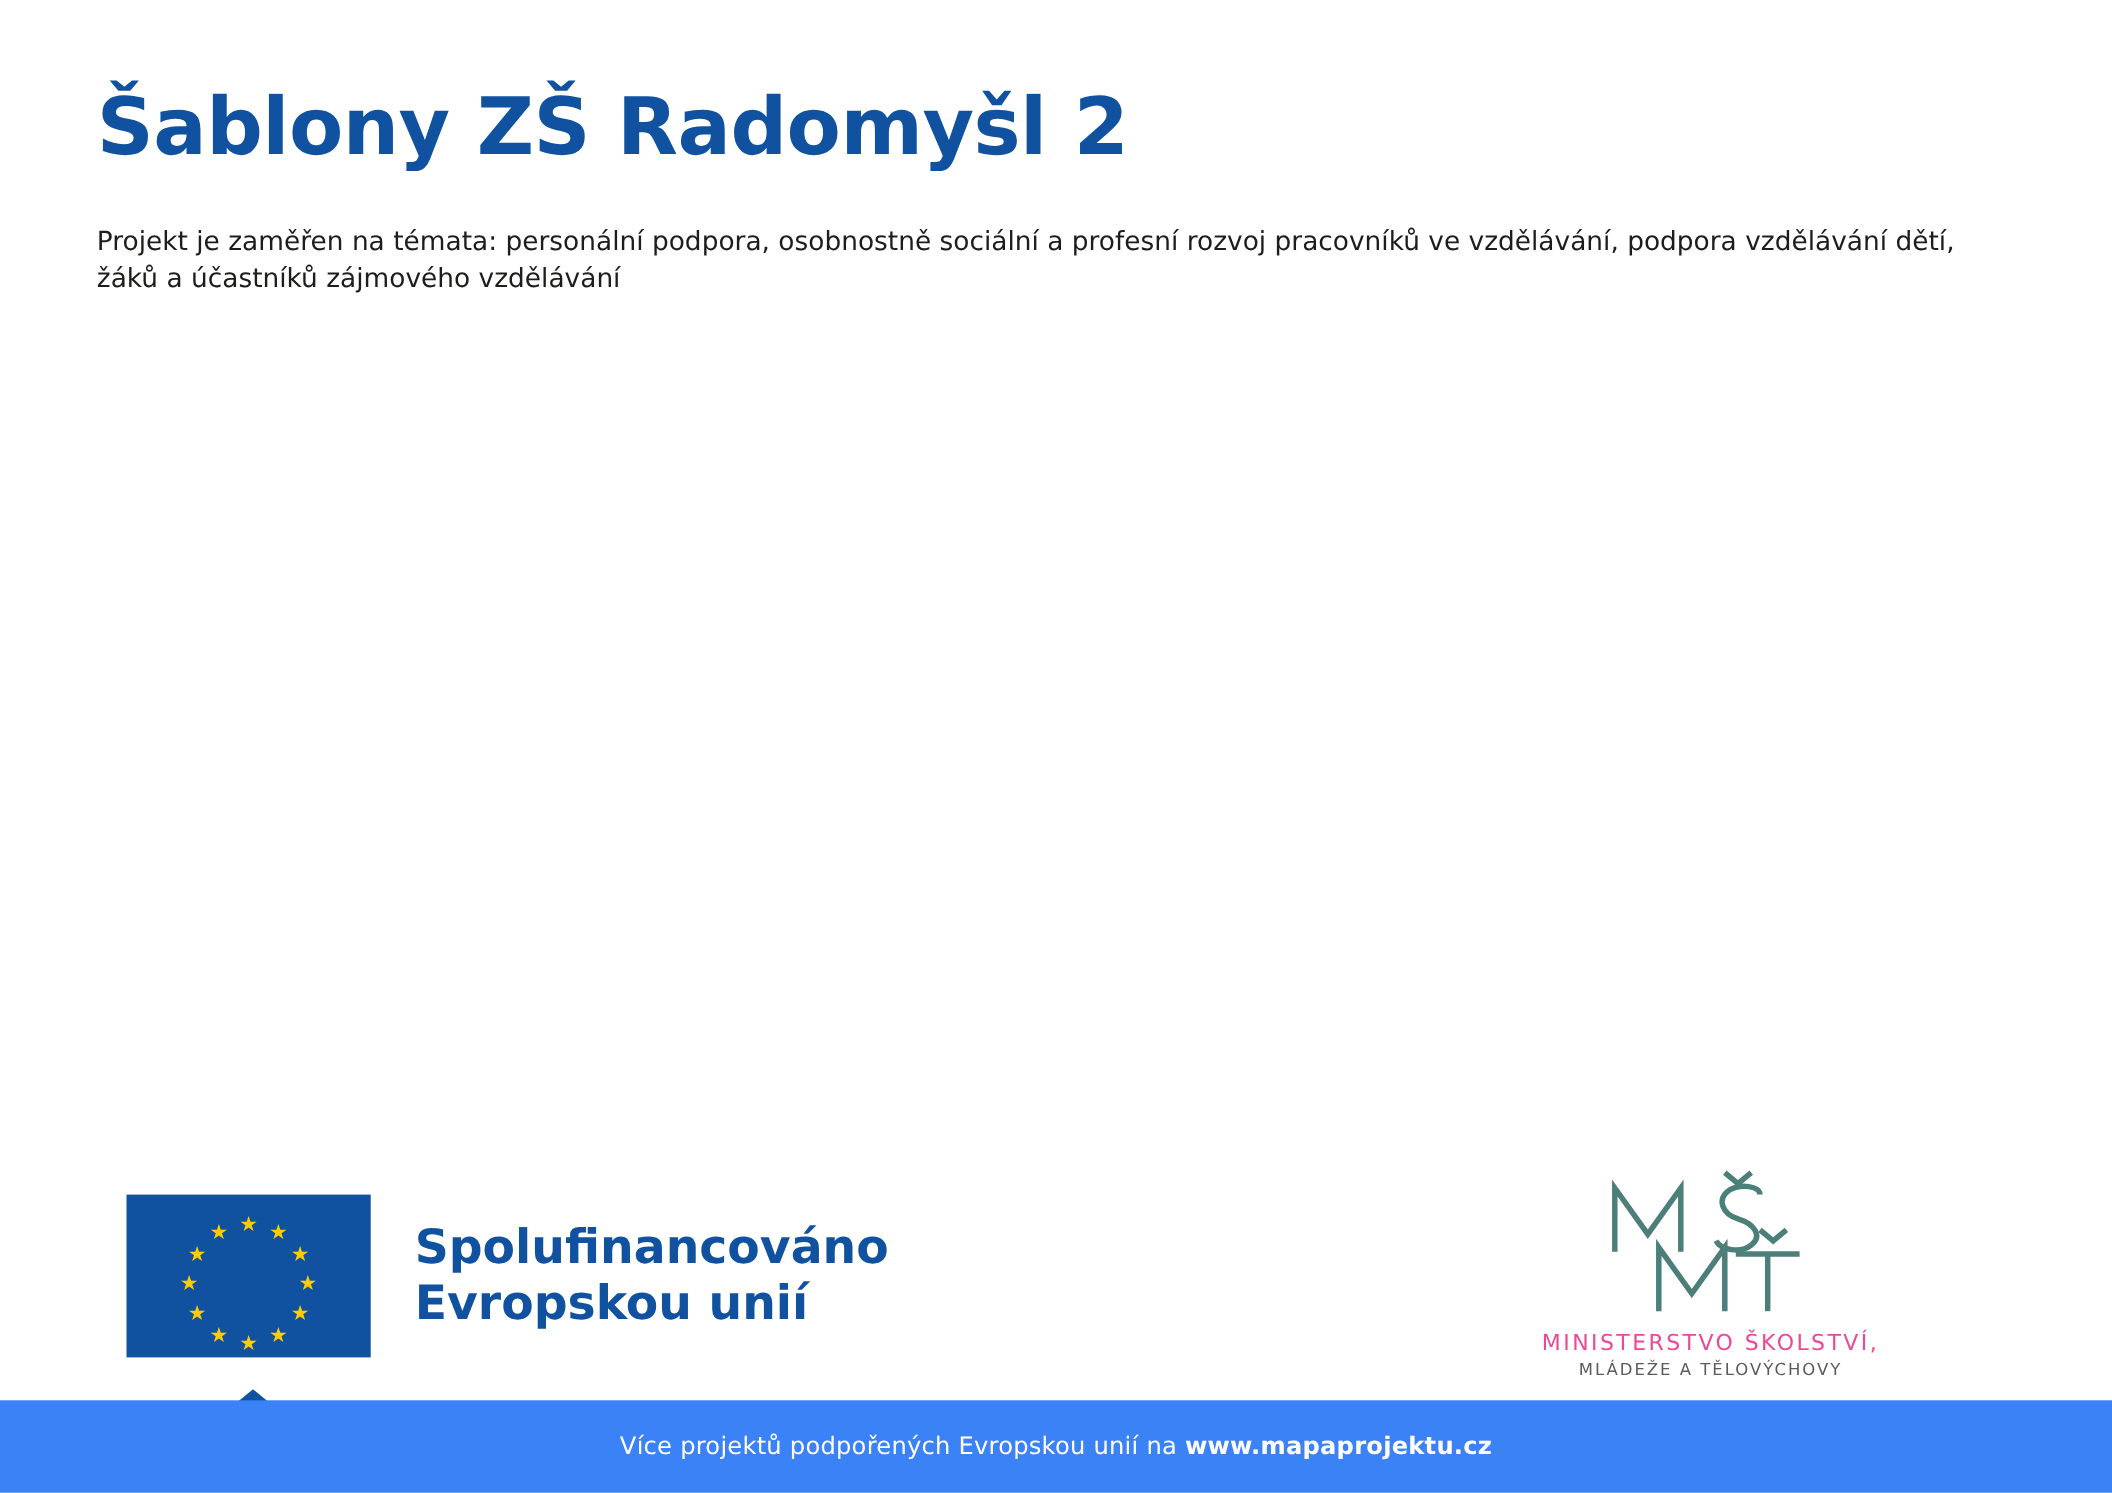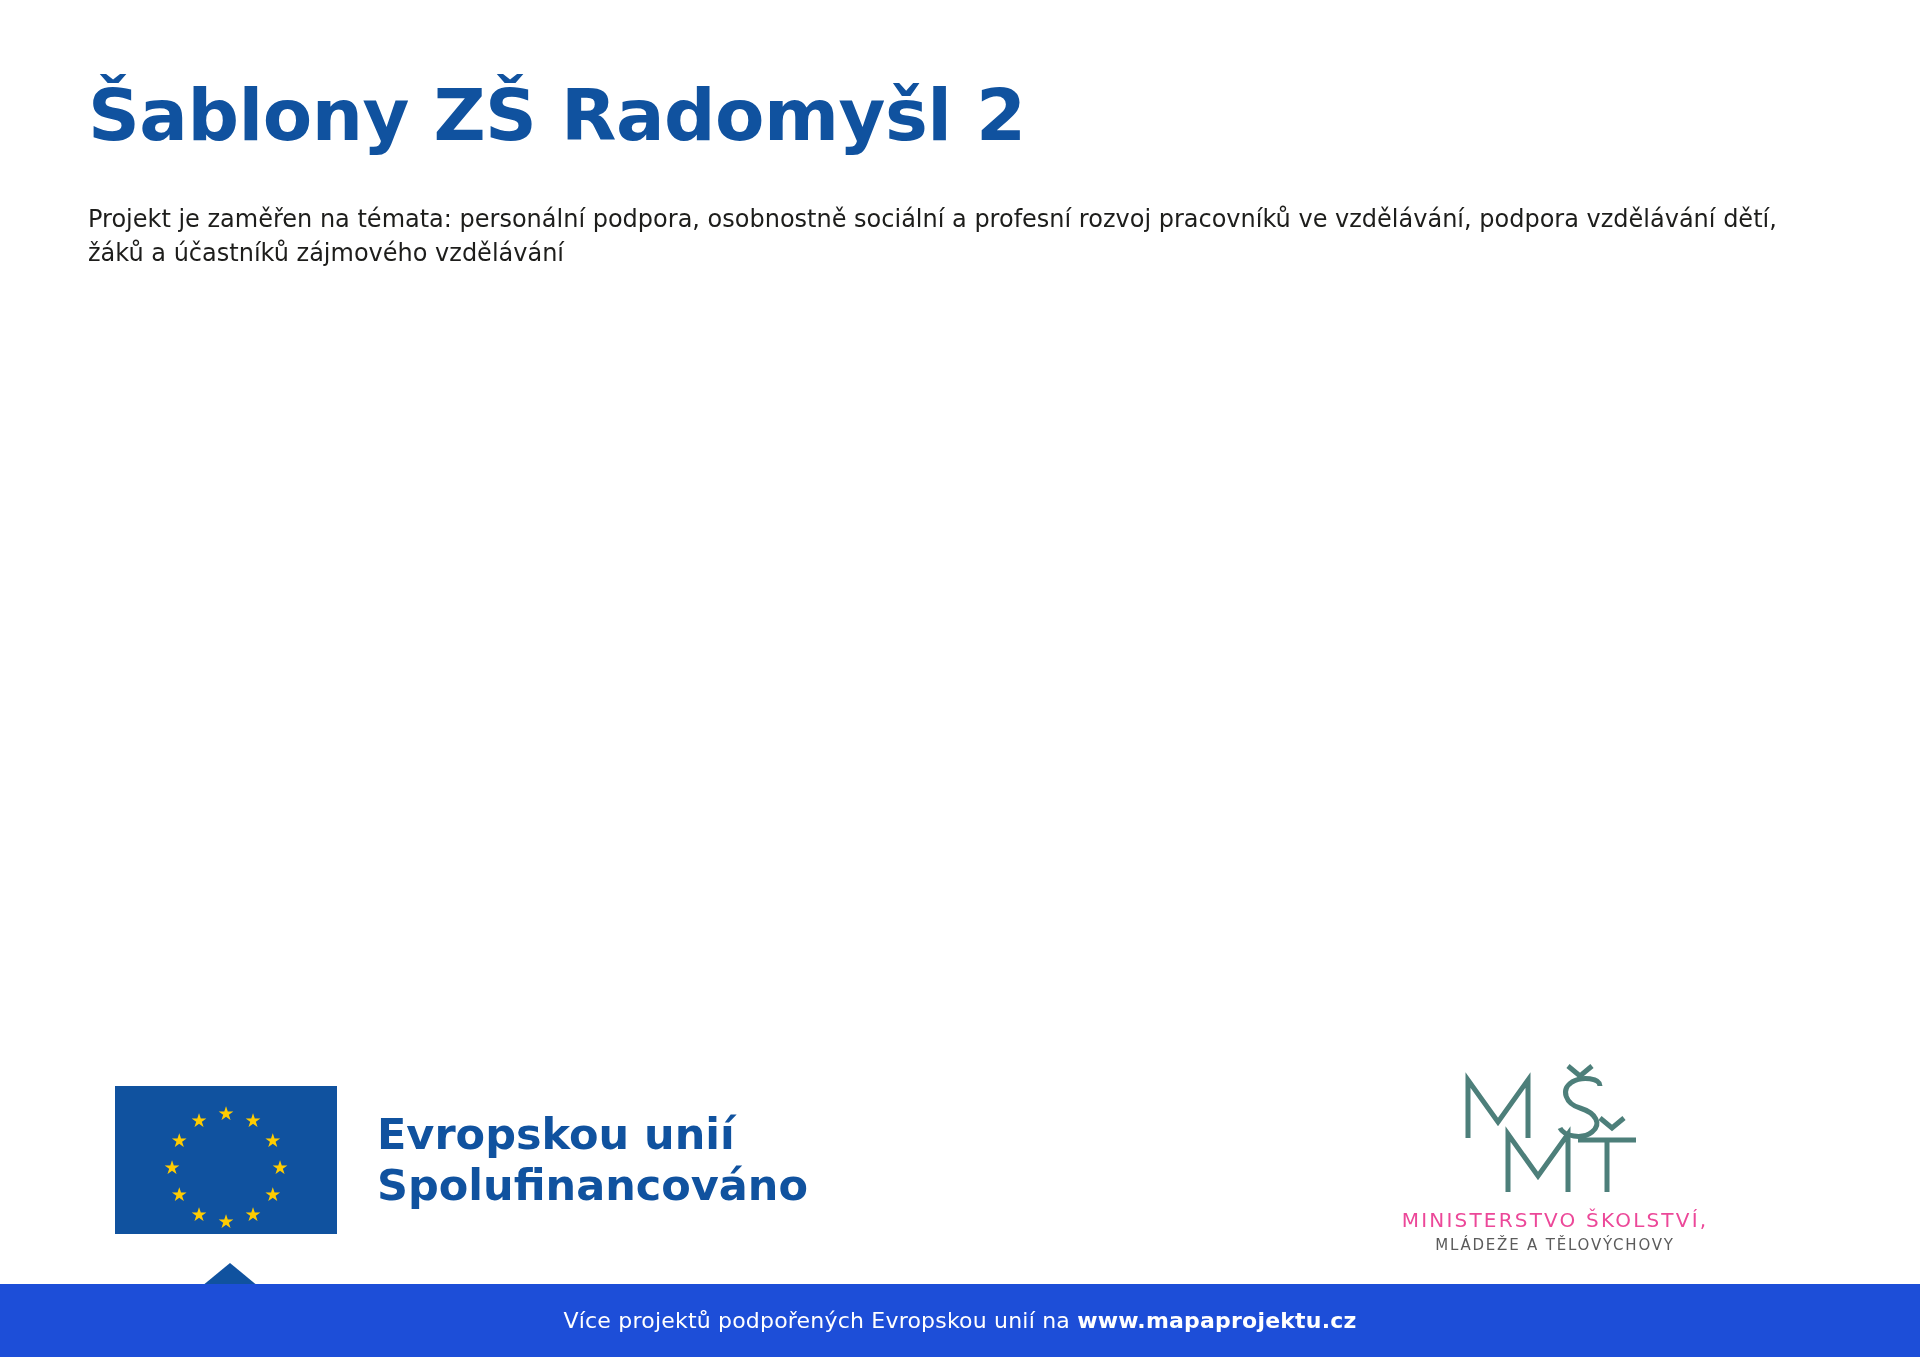--- a/index.html
+++ b/index.html
@@ -123,22 +123,22 @@
     margin-top: 4px;
     text-align: center;
   }
 
   
   .bottom-bar {
     position: absolute;
     left: 0;
     bottom: 0;
     width: 1920px;
-    height: 73px;
-    background: #1d4ed8;
+    height: 84px;
+    background: #3b82f6;
     display: flex;
     align-items: center;
     justify-content: center;
   }
   .bottom-bar-text {
     color: #ffffff;
     font-size: 22px;
     letter-spacing: 0.2px;
   }
   .bottom-bar-text b {
@@ -174,22 +174,22 @@
       <span class="star" style="left:148.3px; top:99px;">★</span>
       <span class="star" style="left:128.5px; top:118.8px;">★</span>
       <span class="star" style="left:101.5px; top:126px;">★</span>
       <span class="star" style="left:74.5px; top:118.8px;">★</span>
       <span class="star" style="left:54.7px; top:99px;">★</span>
       <span class="star" style="left:47.5px; top:72px;">★</span>
       <span class="star" style="left:54.7px; top:45px;">★</span>
       <span class="star" style="left:74.5px; top:25.2px;">★</span>
     </div>
     <div class="eu-text">
+      <div>Spolufinancováno</div>
       <div>Evropskou unií</div>
-      <div>Spolufinancováno</div>
     </div>
   </div>
 
   <div class="msmt">
     <svg width="210" height="140" viewBox="0 0 210 140">
       <g fill="none" stroke="#4d7f7a" stroke-width="5">
 
         <path d="M18 78 L18 20 L48 62 L78 20 L78 78"></path>
 
         <path d="M150 26 C150 18, 132 16, 122 22 C110 30, 116 44, 130 48 C146 53, 152 64, 142 72 C132 80, 114 76, 110 68"></path>

